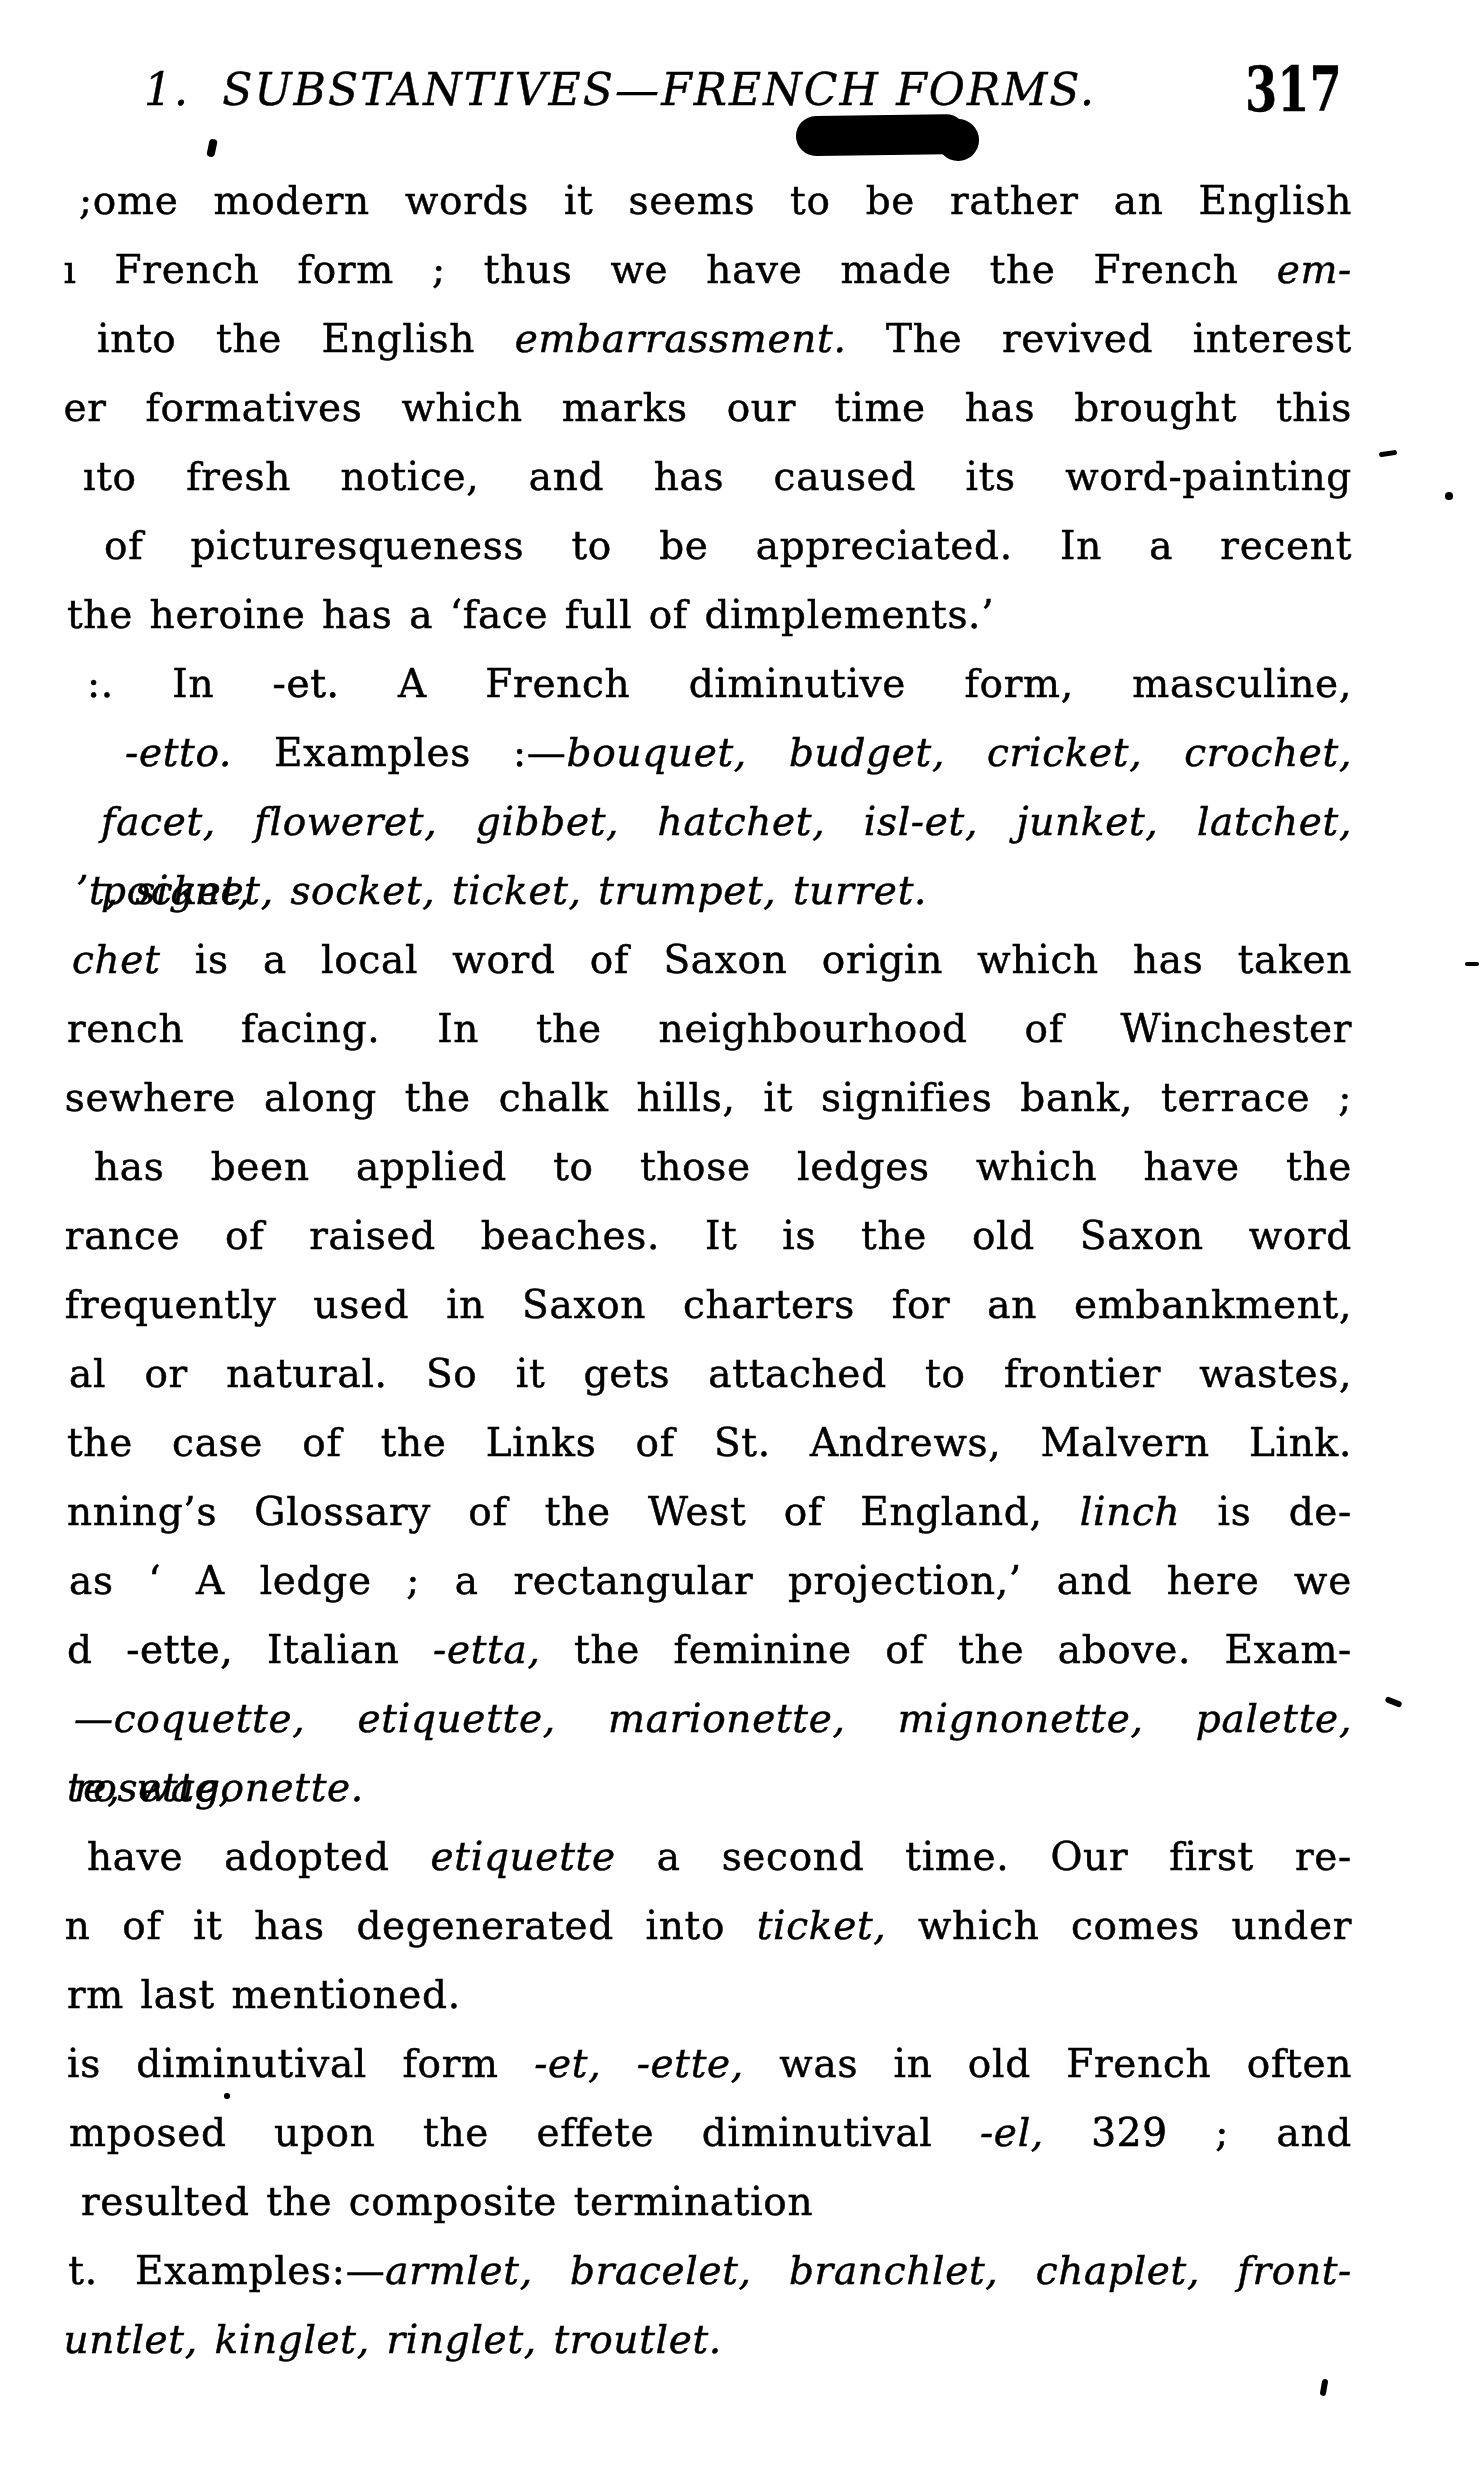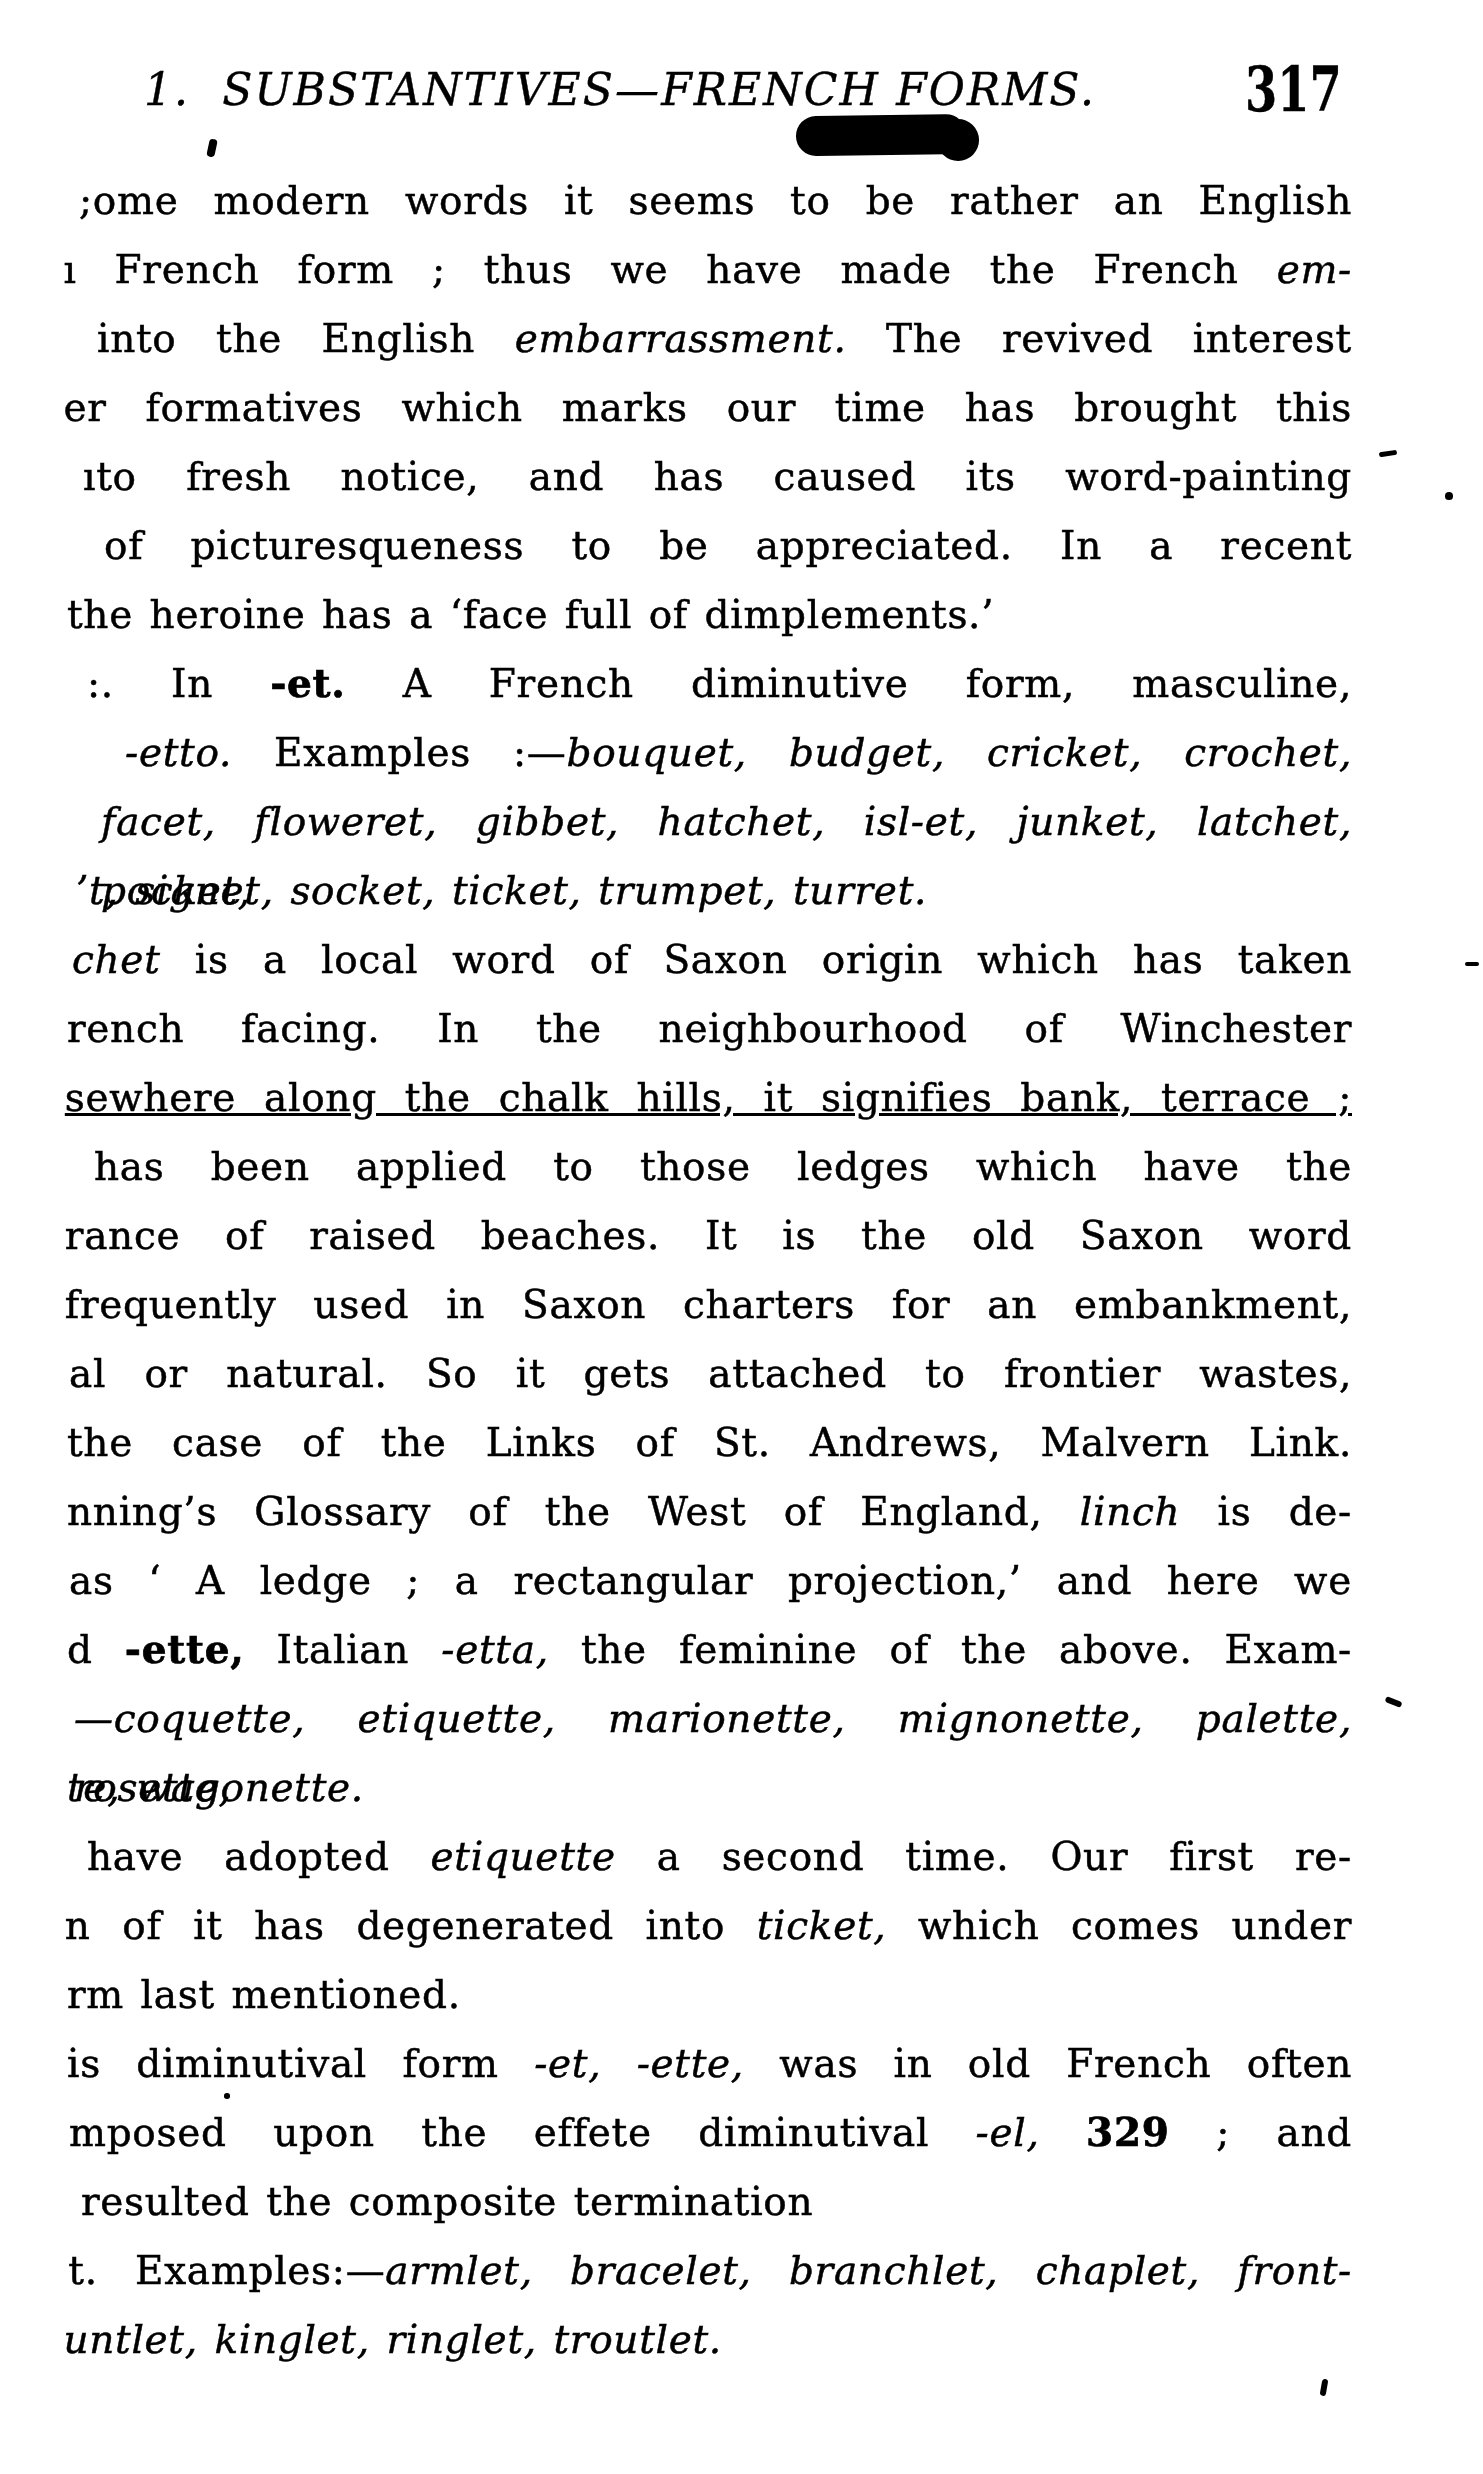--- a/index.html
+++ b/index.html
@@ -47,21 +47,21 @@
     font-size:39px;
     letter-spacing:0.7px;
     word-spacing:3.5px;
     -webkit-text-stroke:0.5px #000;
     overflow:visible;
   }
   .line.j{text-align:justify;text-align-last:justify;text-justify:inter-word;}
   .line.nj{text-align:left;}
   .seg-r{font-style:normal;font-weight:normal;margin-top:48px;}
   .seg-i{font-style:italic;}
-  .seg-b{font-weight:700;-webkit-text-stroke:0.7px #000;}
+  .seg-b{font-weight:400;-webkit-text-stroke:0.7px #000;}
   
   .speck{position:absolute;background:#000;}
   .speck.dot{border-radius:50%;}
   .speck.dash{border-radius:2.8px;}
   .speck.tick{border-radius:3.5px;}
 </style>
 </head>
 <body>
 
 <div class="page-header">
@@ -81,21 +81,21 @@
     <div class="line j" style="margin-left: 1.4px;"><span class="seg-r">er formatives which marks our time has brought this</span></div>
     <div class="line j" style="margin-left: 21px;"><span class="seg-r">ıto fresh notice, and has caused its word-painting</span></div>
     <div class="line j" style="margin-left: 42px;"><span class="seg-r">of picturesqueness to be appreciated. In a recent</span></div>
     <div class="line nj" style="margin-left: 5px;"><span class="seg-r">the heroine has a ‘face full of dimplements.’</span></div>
     <div class="line j" style="margin-left: 25px;"><span class="seg-r">:. In </span><span class="seg-b">-et.</span><span class="seg-r"> A French diminutive form, masculine,</span></div>
     <div class="line j" style="margin-left: 63px;"><span class="seg-i">-etto.</span><span class="seg-r"> Examples :—</span><span class="seg-i">bouquet, budget, cricket, crochet,</span></div>
     <div class="line j" style="margin-left: 39px;"><span class="seg-i">facet, floweret, gibbet, hatchet, isl-et, junket, latchet, pocket,</span></div>
     <div class="line nj" style="margin-left: 14px;"><span class="seg-i">’t, signet, socket, ticket, trumpet, turret.</span></div>
     <div class="line j" style="margin-left: 10px;"><span class="seg-i">chet</span><span class="seg-r"> is a local word of Saxon origin which has taken</span></div>
     <div class="line j" style="margin-left: 5px;"><span class="seg-r">rench facing.  In the neighbourhood of Winchester</span></div>
-    <div class="line j" style="margin-left: 2.8px; text-decoration: underline;"><span class="seg-r">sewhere along the chalk hills, it signifies bank, terrace ;</span></div>
+    <div class="line j" style="margin-left: 2.8px;"><span class="seg-r">sewhere along the chalk hills, it signifies bank, terrace ;</span></div>
     <div class="line j" style="margin-left: 32px;"><span class="seg-r">has been applied to those ledges which have the</span></div>
     <div class="line j" style="margin-left: 2.8px;"><span class="seg-r">rance of raised beaches.  It is the old Saxon word</span></div>
     <div class="line j" style="margin-left: 2.8px;"><span class="seg-r">frequently used in Saxon charters for an embankment,</span></div>
     <div class="line j" style="margin-left: 7px;"><span class="seg-r">al or natural.  So it gets attached to frontier wastes,</span></div>
     <div class="line j" style="margin-left: 5px;"><span class="seg-r">the case of the Links of St. Andrews, Malvern Link.</span></div>
     <div class="line j" style="margin-left: 5px;"><span class="seg-r">nning’s Glossary of the West of England, </span><span class="seg-i">linch</span><span class="seg-r"> is de-</span></div>
     <div class="line j" style="margin-left: 7px;"><span class="seg-r">as ‘ A ledge ; a rectangular projection,’ and here we</span></div>
     <div class="line j" style="margin-left: 5px;"><span class="seg-r">d </span><span class="seg-b">-ette,</span><span class="seg-r"> Italian </span><span class="seg-i">-etta,</span><span class="seg-r"> the feminine of the above.  Exam-</span></div>
     <div class="line j" style="margin-left: 12px;"><span class="seg-i">—coquette, etiquette, marionette, mignonette, palette, rosette,</span></div>
     <div class="line nj" style="margin-left: 5px;"><span class="seg-i">te, wagonette.</span></div>

